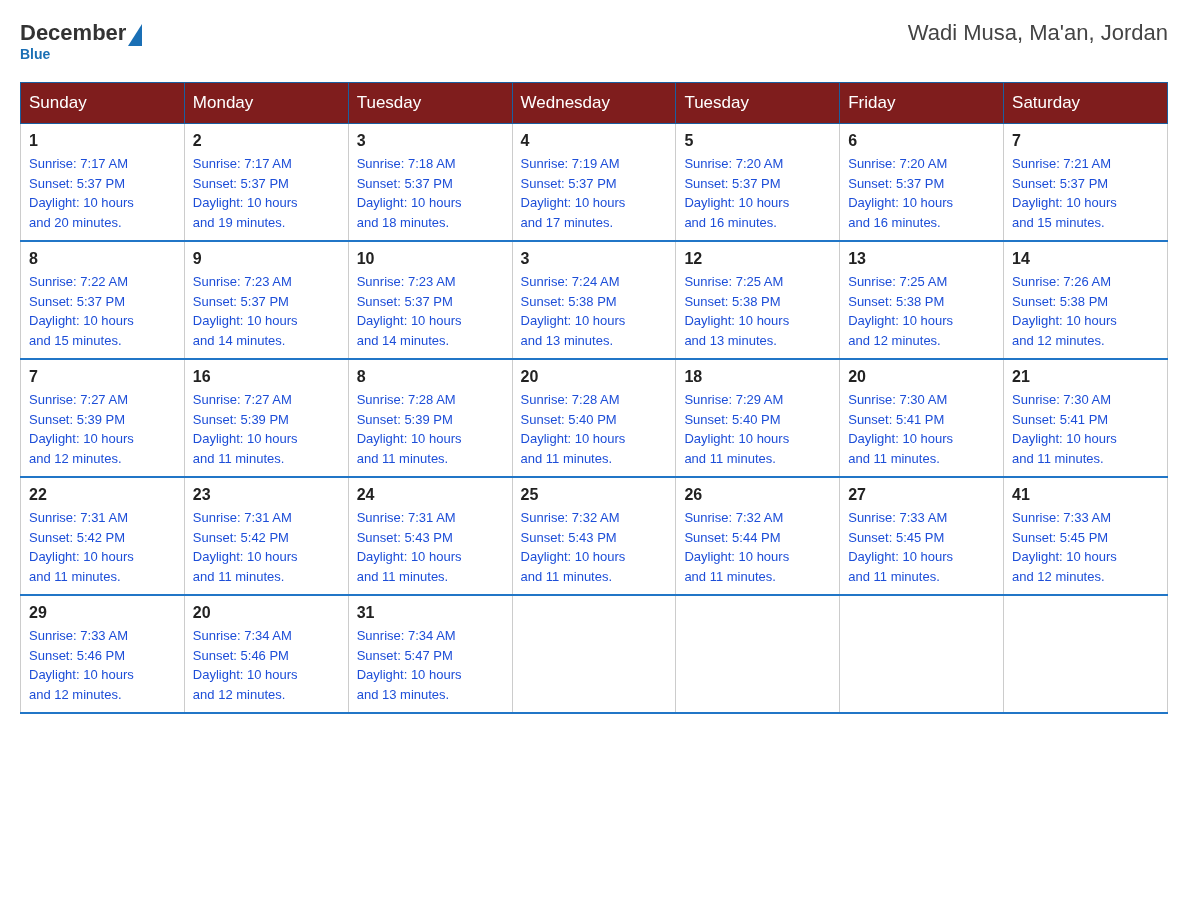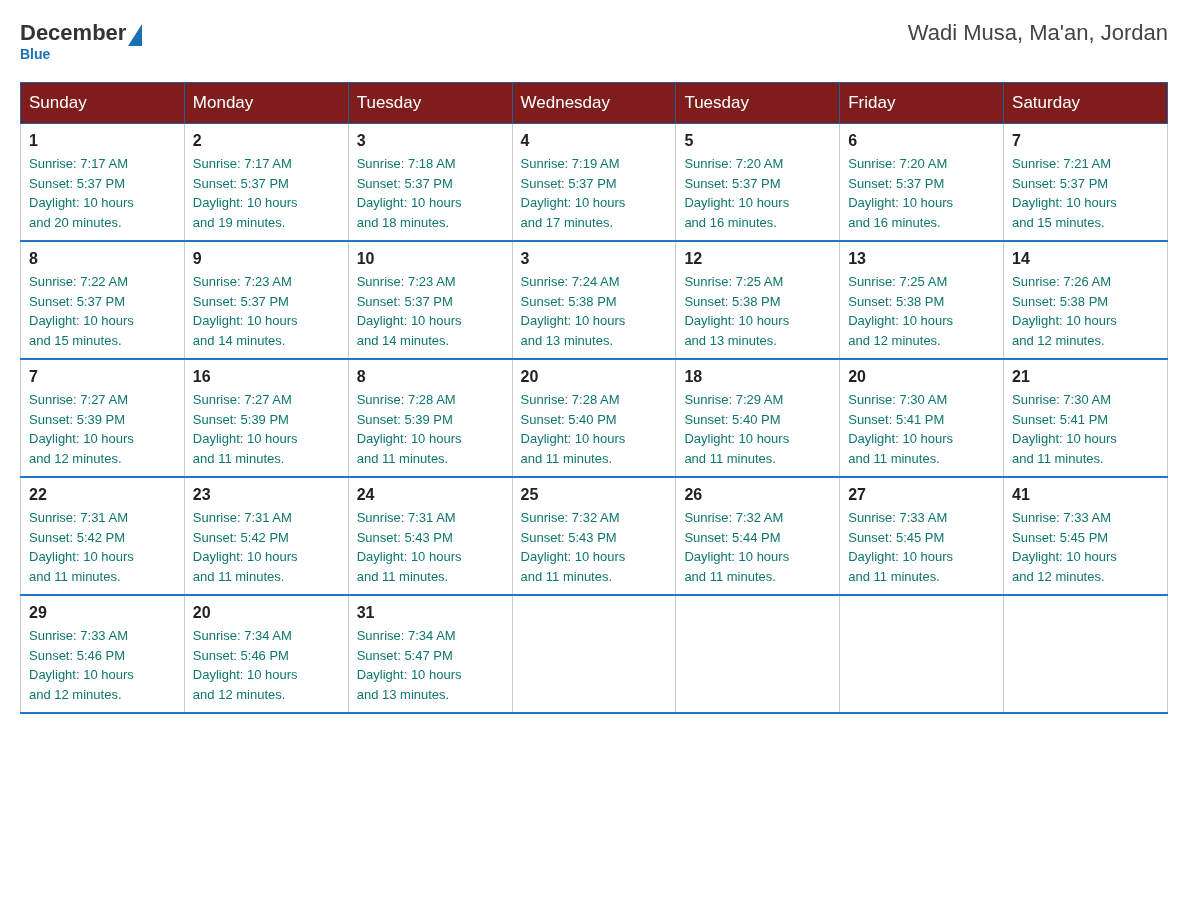--- a/index.html
+++ b/index.html
@@ -79,21 +79,21 @@
       height: 110px;
     }
     .day-number {
       font-size: 16px;
       font-weight: bold;
       color: #222;
       margin-bottom: 4px;
     }
     .day-info {
       font-size: 13px;
-      color: #0f766e;
+      color: #1d4ed8;
       line-height: 1.5;
     }
     .empty-cell {
       background: #fff;
     }
     tbody tr {
       border-bottom: 2px solid #2176c7;
     }
   </style>
 </head>

